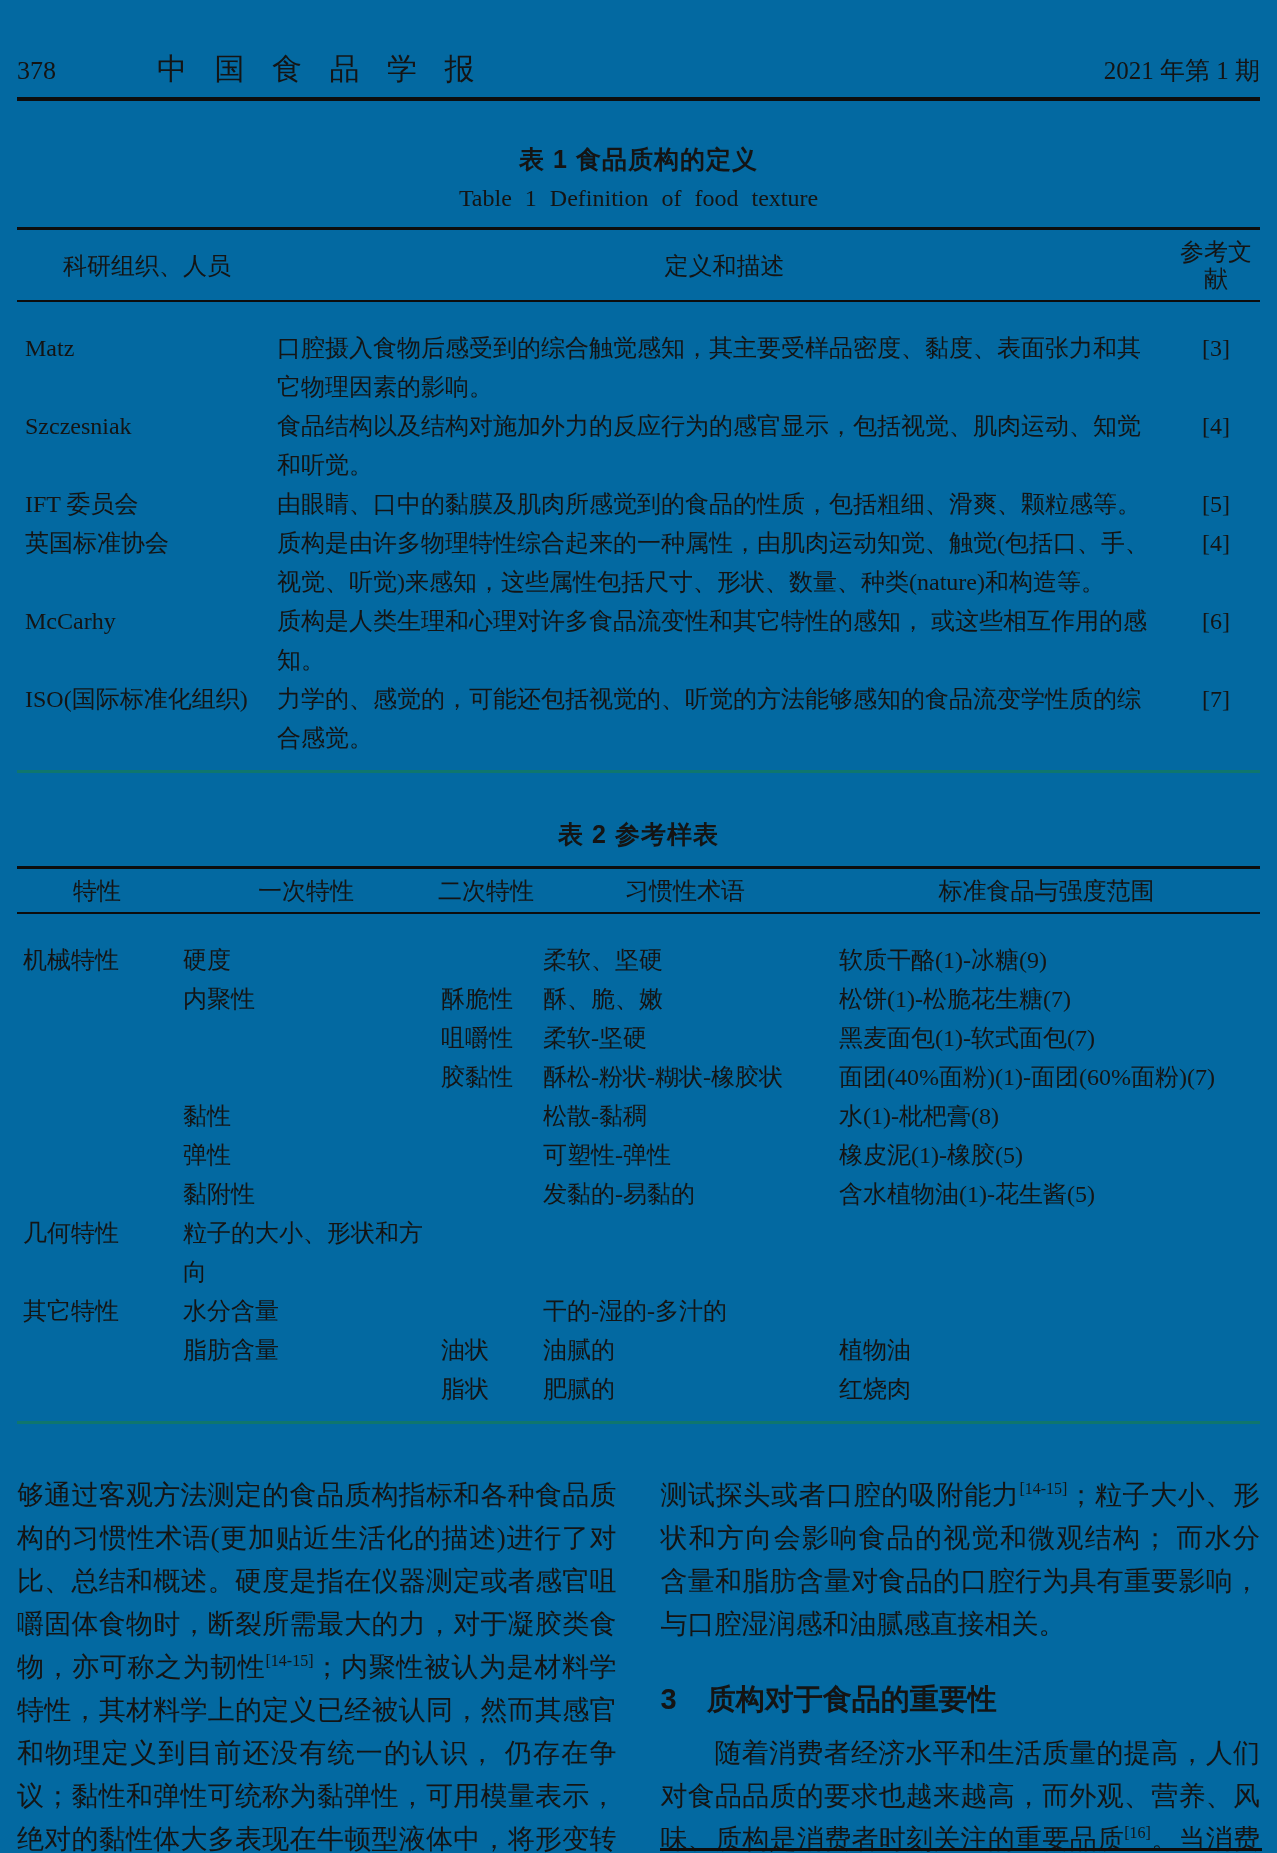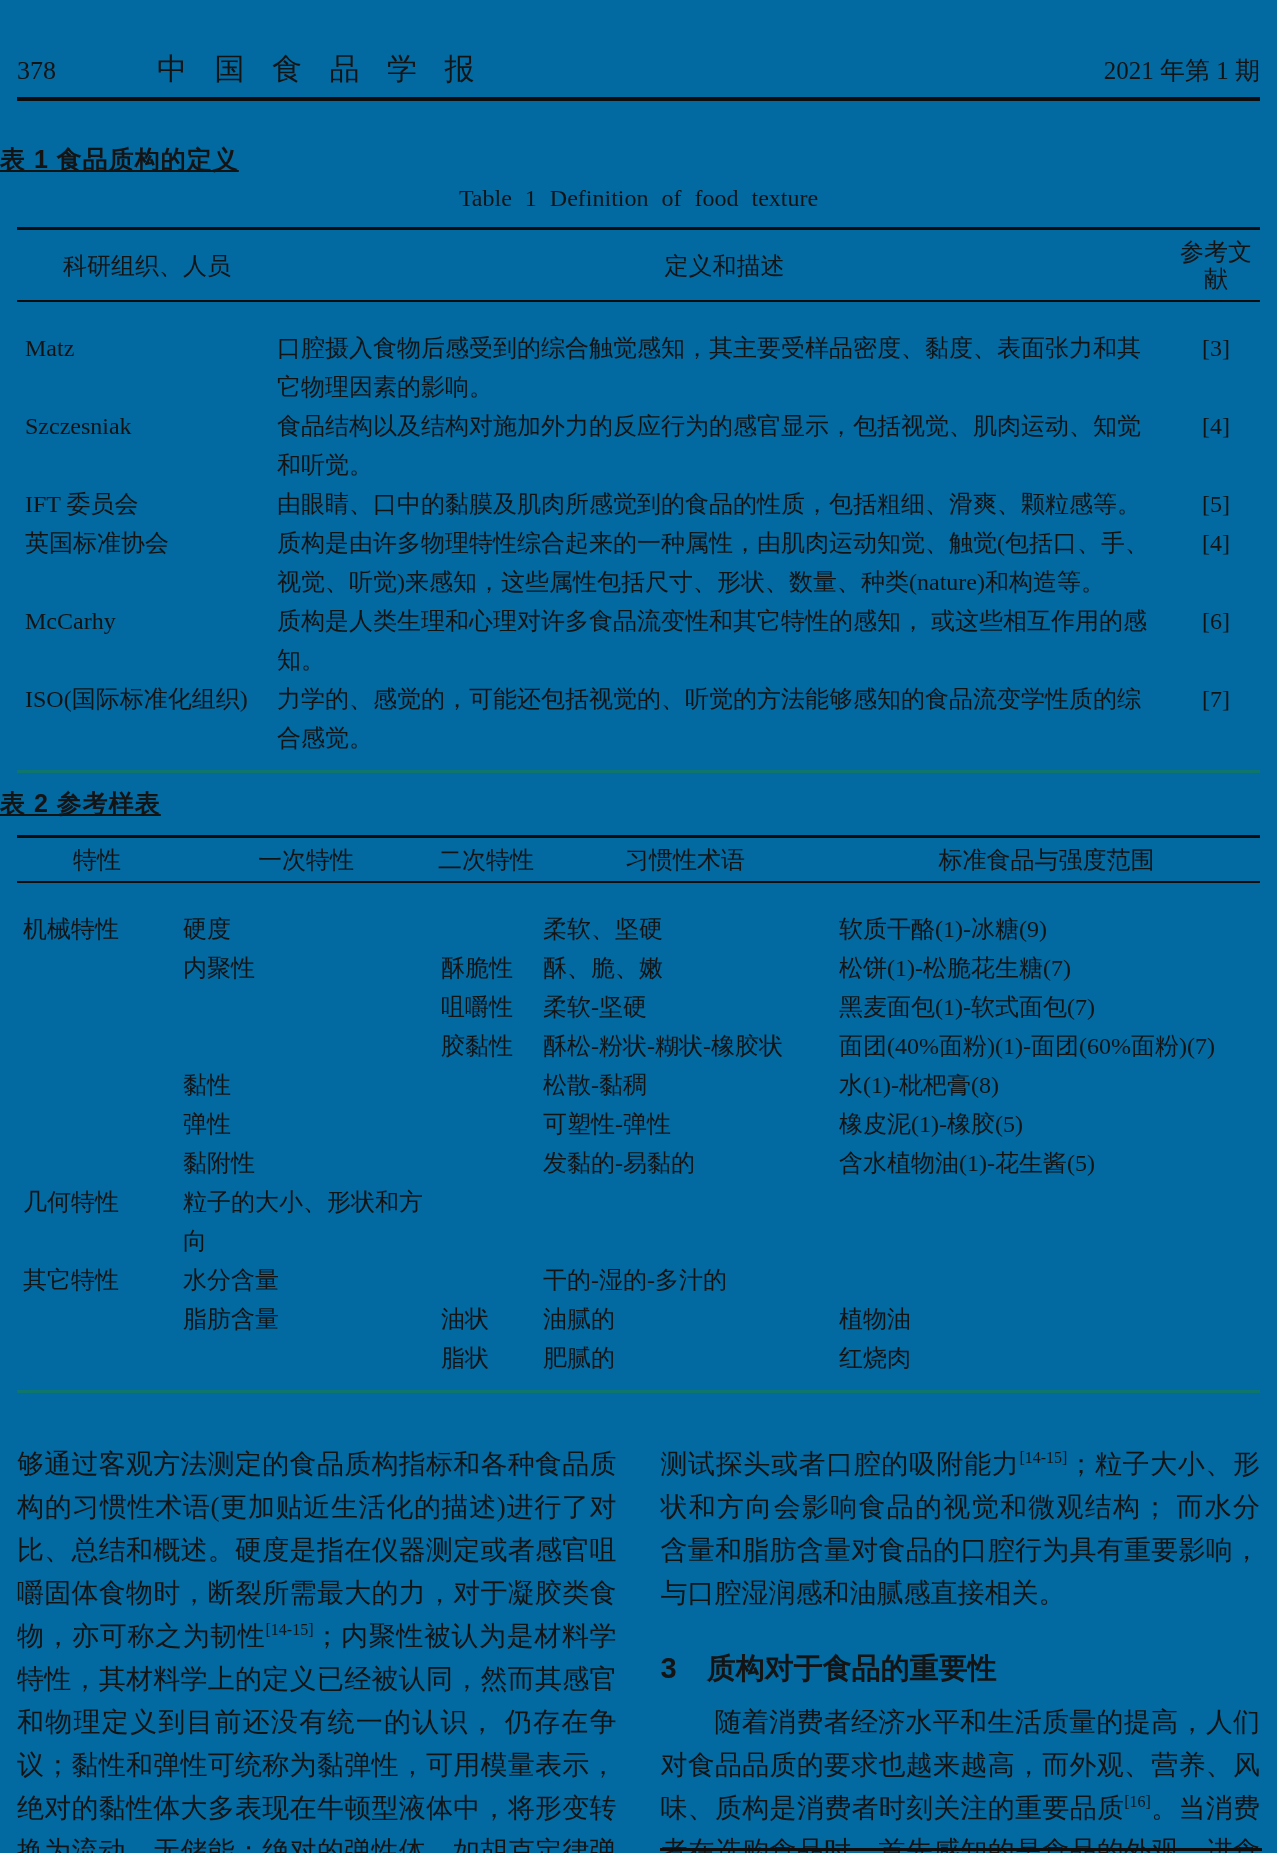--- a/index.html
+++ b/index.html
@@ -17,23 +17,23 @@
     display: flex; align-items: baseline;
     padding: 22px 17px 0 17px;
   }
   .page-number { width: 140px; font-size: 26px; }
   .journal-title { flex: 1; font-size: 30px; letter-spacing: 10px; }
   .issue-label { width: 190px; text-align: right; font-size: 25px; margin-top: 32px; }
   .header-rule { height: 4px; background: #0d0d0d; margin: 7px 17px 0 17px; }
 
   
   .table-caption-zh {
-    margin-top: 42px; text-align: left;
+    margin-top: 42px; text-align: center;
     font-family: "Liberation Sans", "DejaVu Sans", sans-serif;
-    font-weight: 700; font-size: 25px; letter-spacing: 1px; text-decoration: underline;
+    font-weight: 700; font-size: 25px; letter-spacing: 1px;
   }
   .table-caption-en { margin-top: 9px; text-align: center; font-size: 24px; word-spacing: 7px; }
 
   
   table.sci-table {
     width: 1243px; margin: 15px 17px 8px 17px;
     border-collapse: collapse; table-layout: fixed;
     border-top: 3px solid #0d0d0d; border-bottom: 3px solid #0f766e;
   }
   table.sci-table thead tr { border-bottom: 2px solid #0d0d0d; }
@@ -124,21 +124,21 @@
         <tr>
           <td class="org">ISO(国际标准化组织)</td>
           <td class="def">力学的、感觉的，可能还包括视觉的、听觉的方法能够感知的食品流变学性质的综合感觉。</td>
           <td class="ref">[7]</td>
         </tr>
       </tbody>
     </table>
   </section>
 
   <section>
-    <div class="table-caption-zh" style="margin-top:14px">表 2  参考样表</div>
+    <div class="table-caption-zh" style="margin-top:45px">表 2  参考样表</div>
     <table class="sci-table" id="table2">
       <colgroup>
           <col style="width:160px">
           <col style="width:258px">
           <col style="width:102px">
           <col style="width:296px">
           <col style="width:427px">
         </colgroup>
       <thead>
         <tr>

